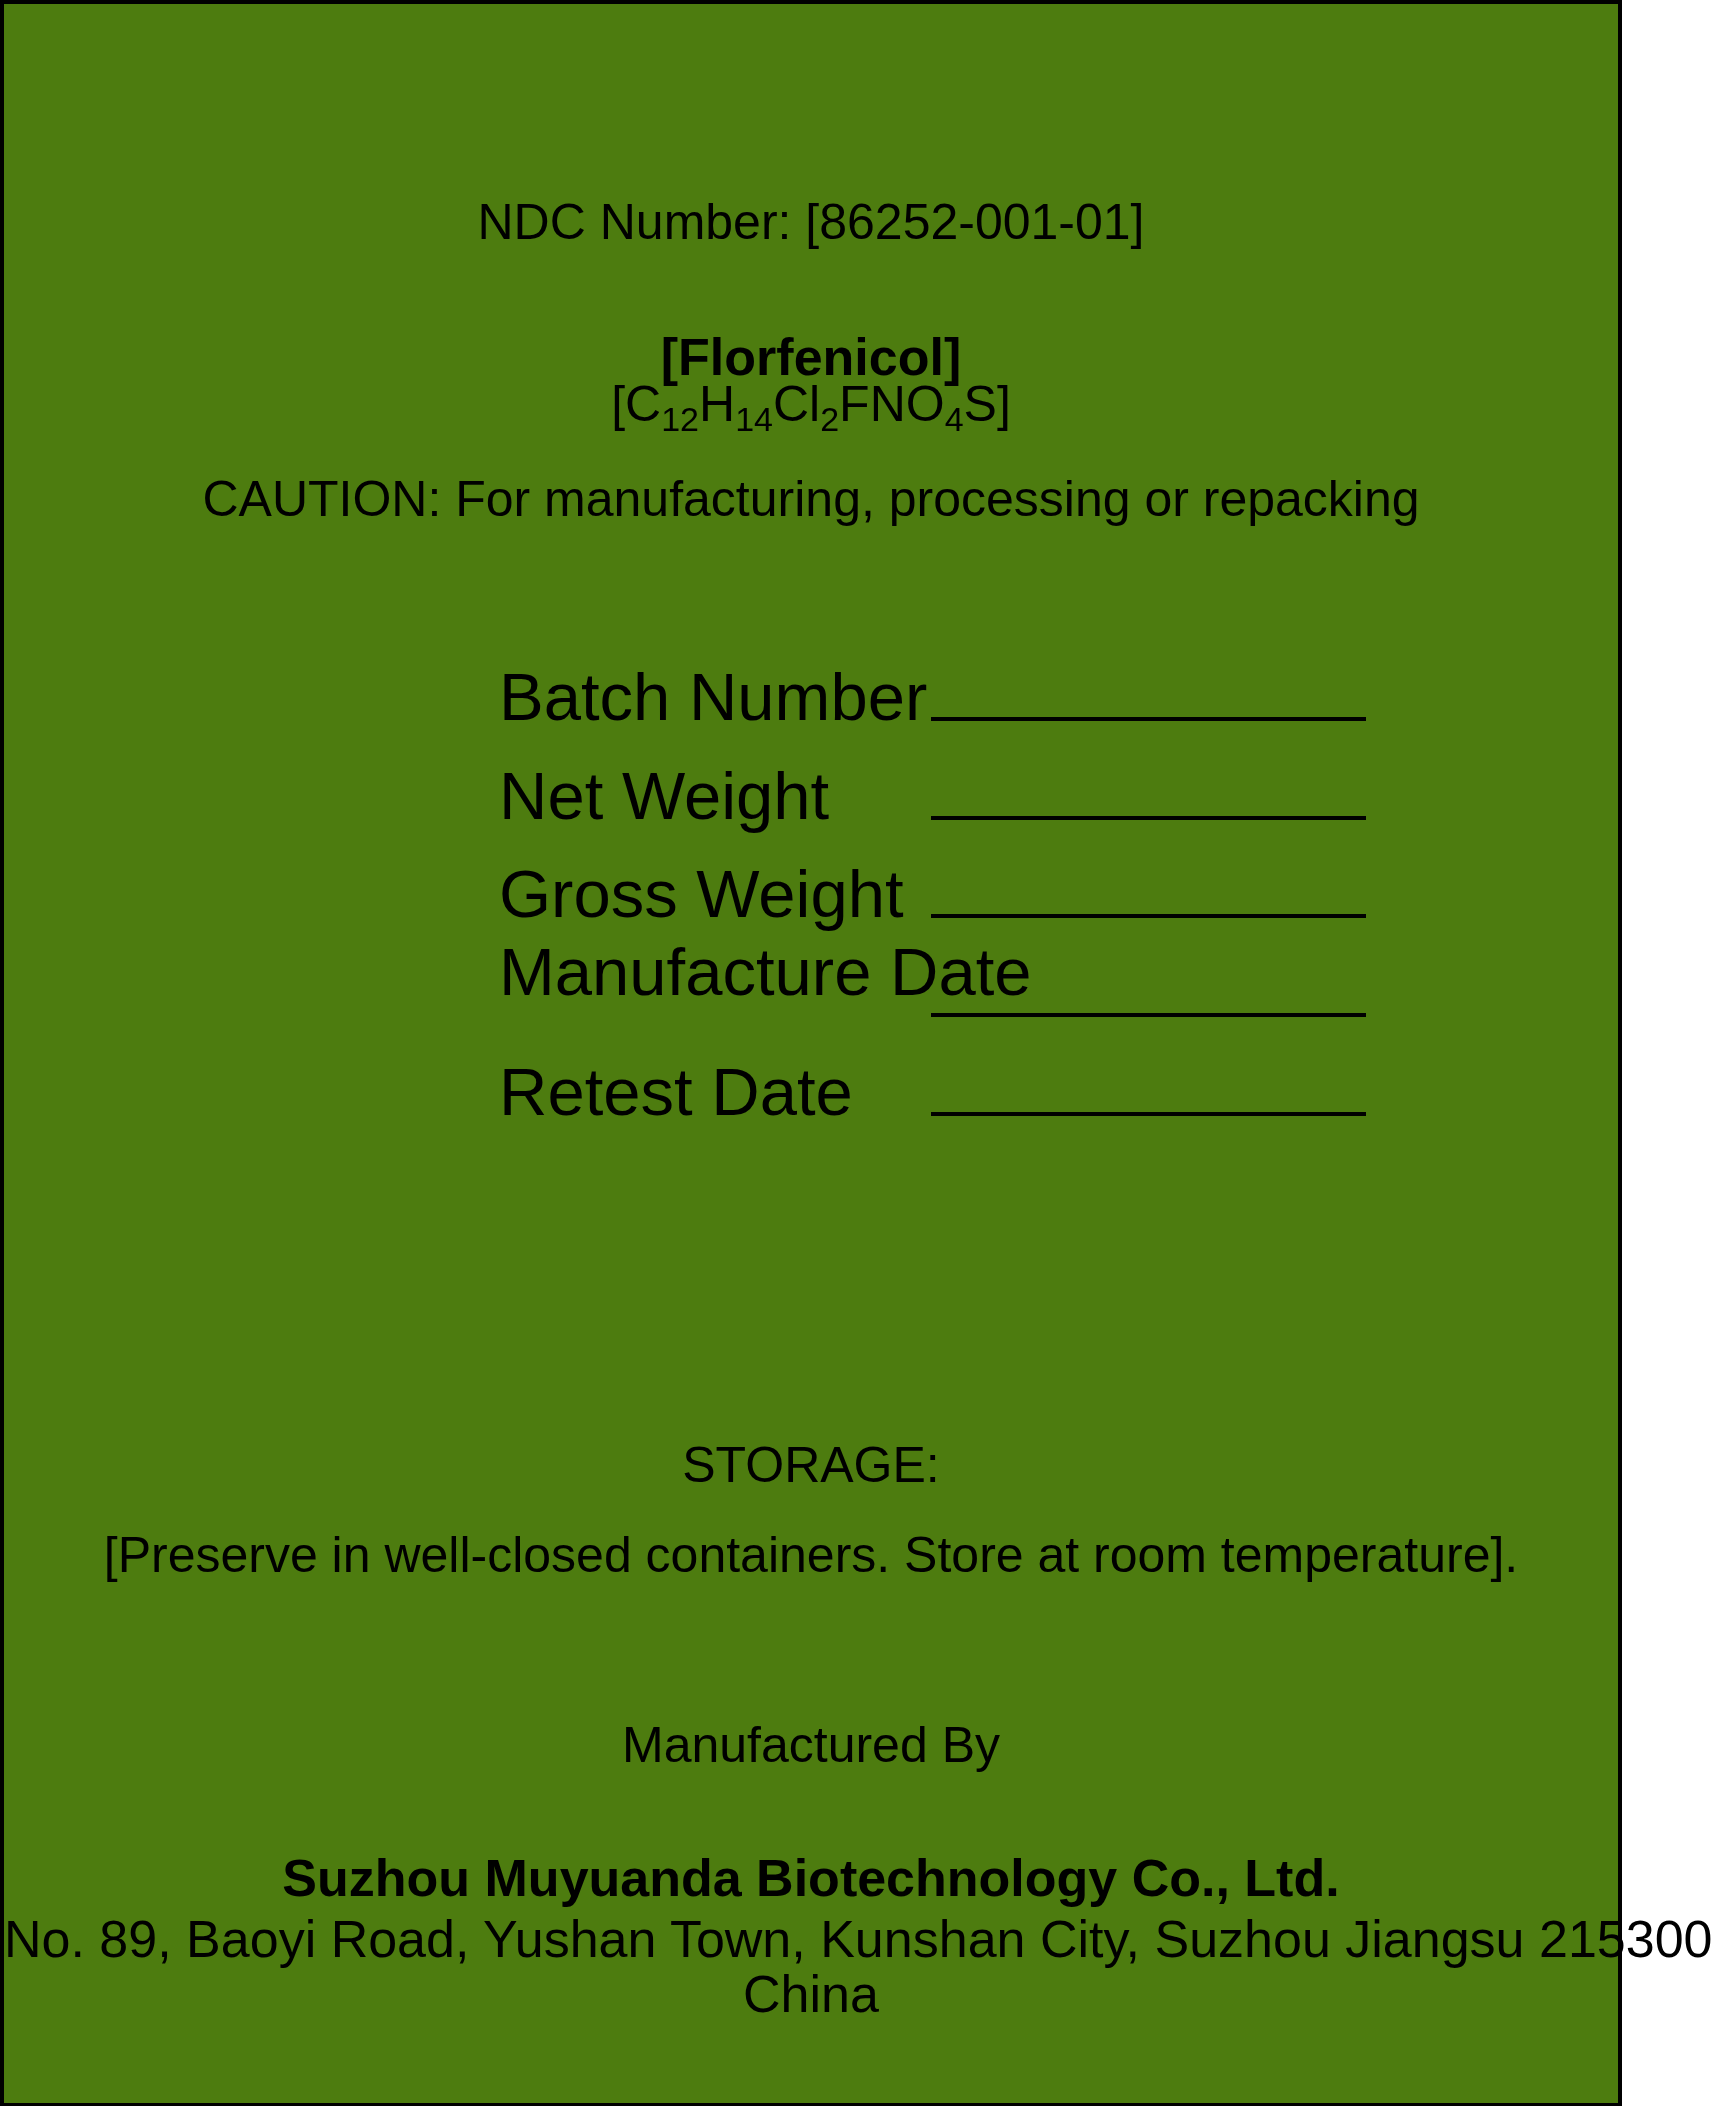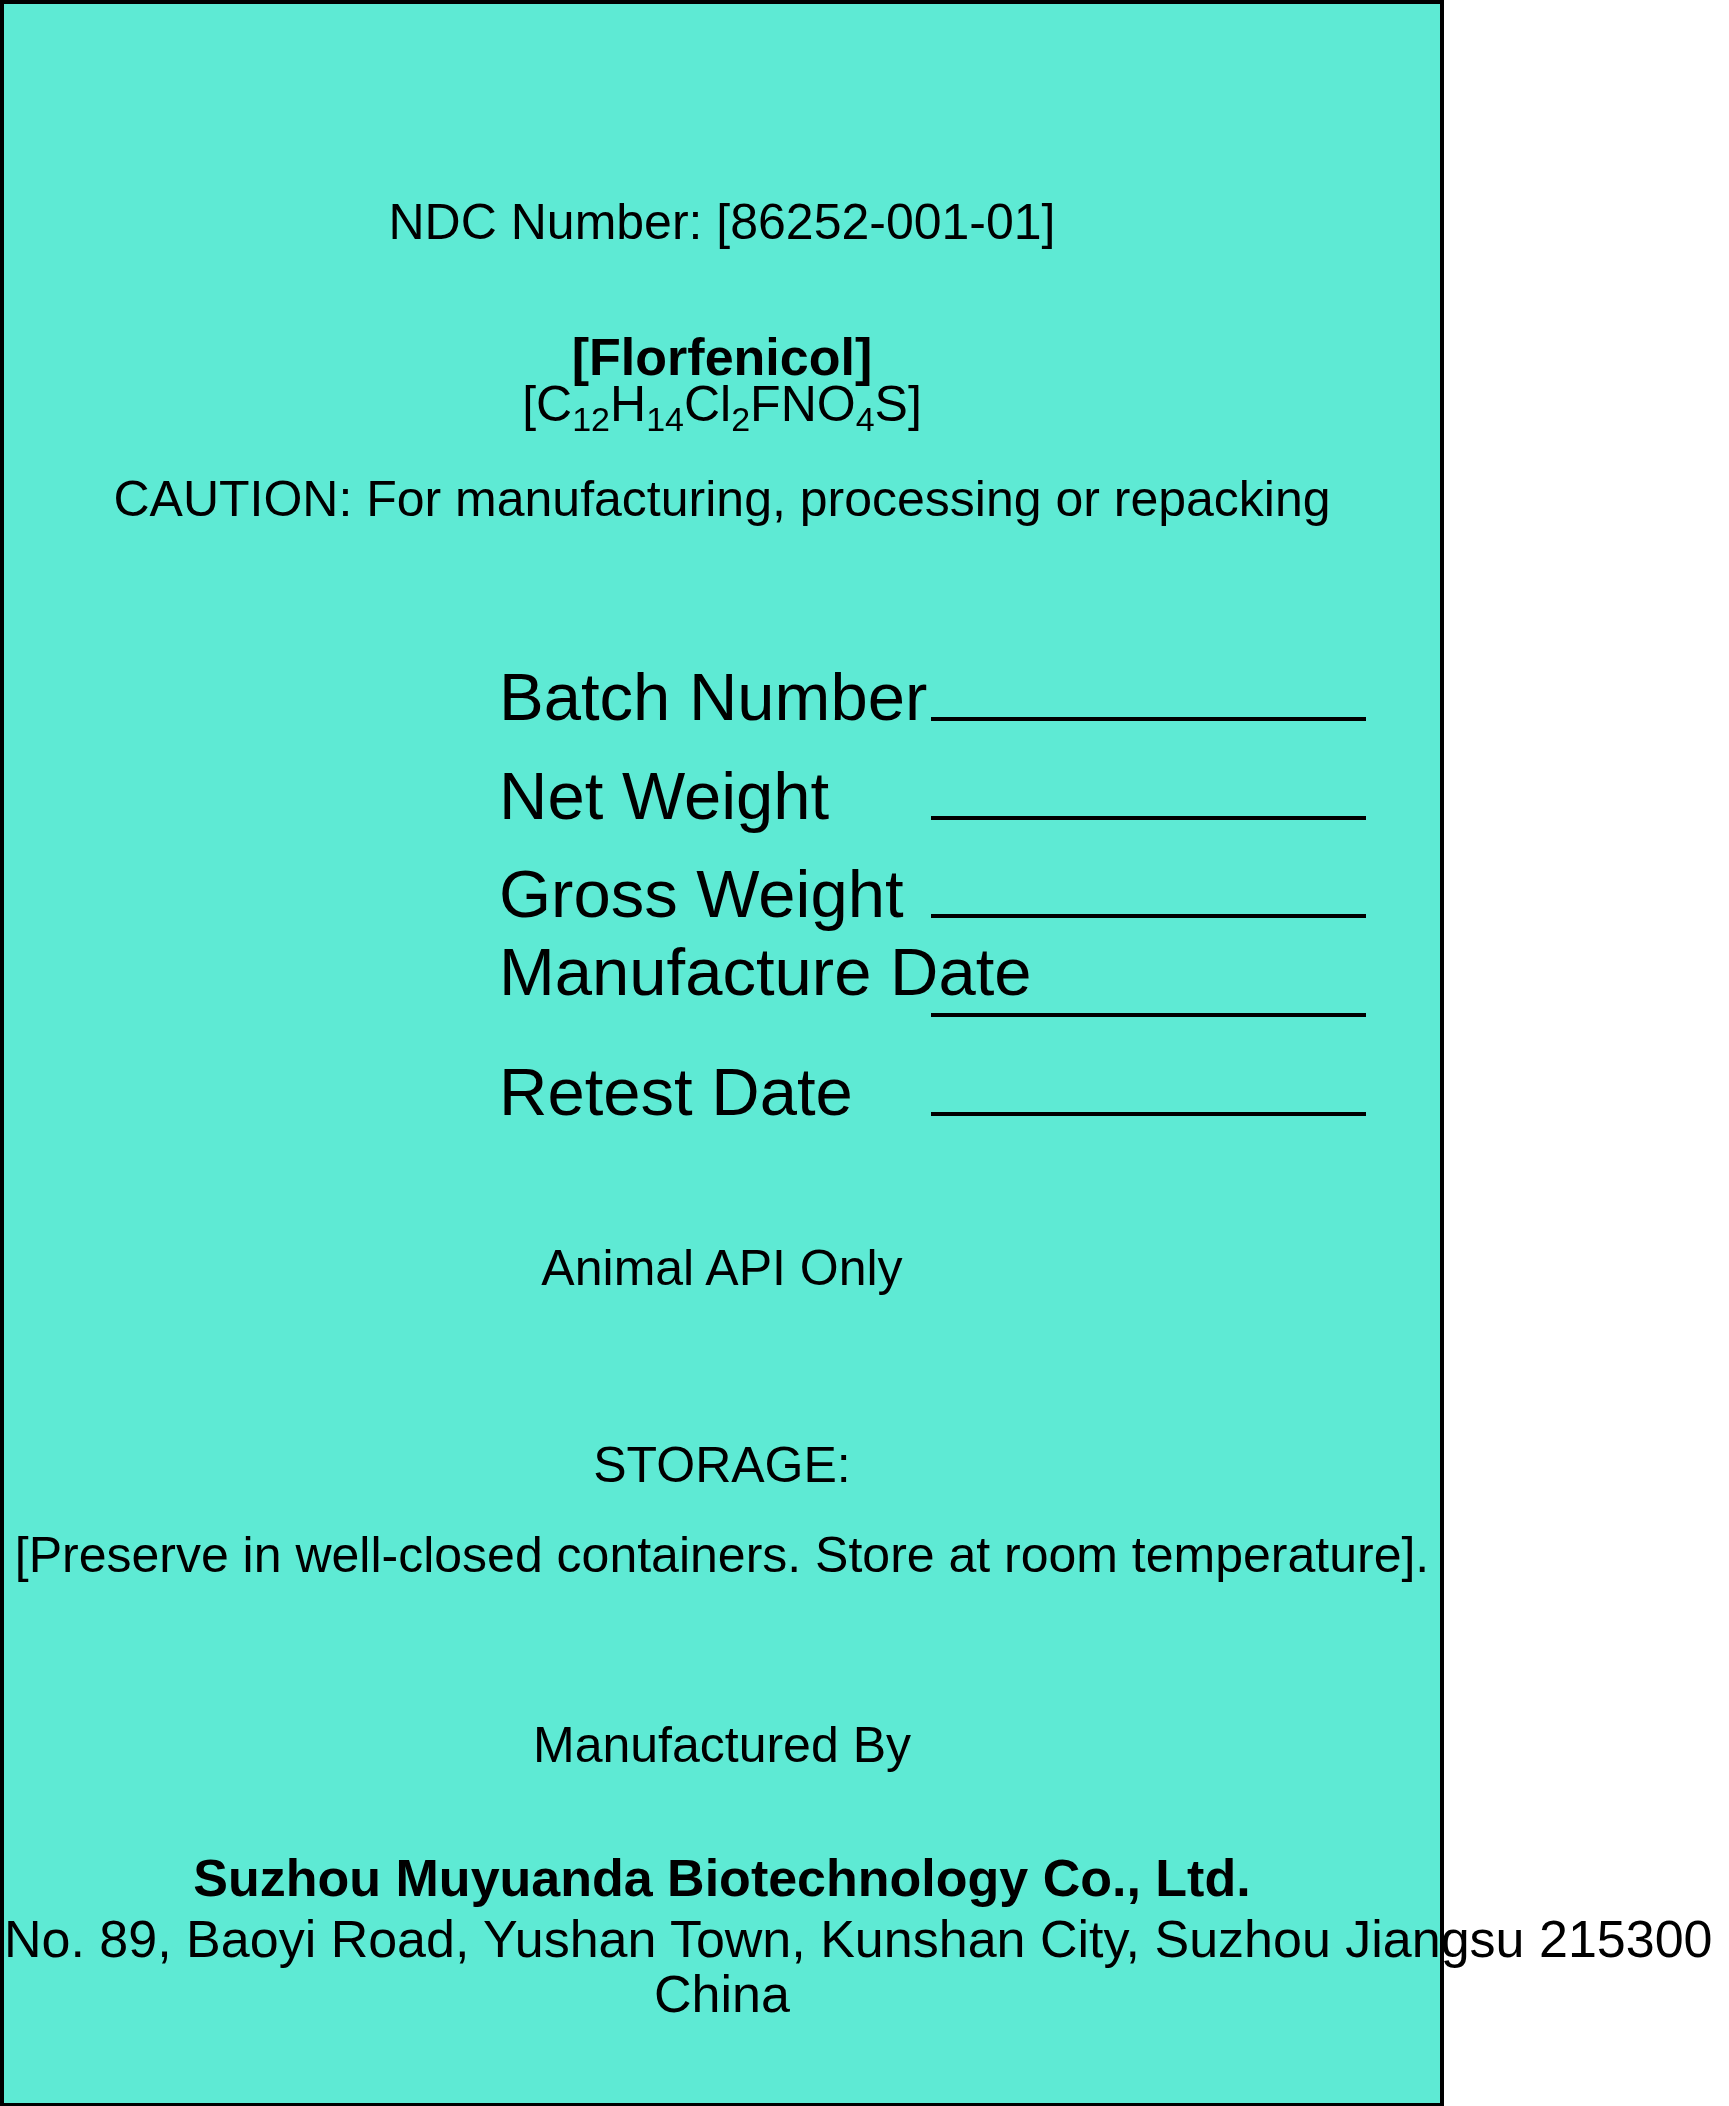--- a/index.html
+++ b/index.html
@@ -1,20 +1,20 @@
 <!DOCTYPE html>
 <html style="font-size:14.3px"><head>
 <meta charset="utf-8">
 <style>
   html,body{margin:0;padding:0;background:#ffffff;}
   .page{
     position:relative;
-    width:1444px;height:2107px;
+    width:1622px;height:2107px;
     box-sizing:border-box;
-    background:#5eead4;
+    background:#4d7c0f;
     border:4.5px solid #000000;
     font-family:"Liberation Sans", sans-serif;
     color:#000000;
   }
   .cline{
     position:absolute;left:0;width:100%;
     text-align:center;
     font-size:50px;line-height:1;
     white-space:nowrap;
   }
@@ -51,21 +51,20 @@
 
   <div class="flabel" style="top:856px">Gross Weight</div>
   <div class="fline" style="top:910px"></div>
 
   <div class="flabel" style="top:934px">Manufacture Date</div>
   <div class="fline" style="top:1009px"></div>
 
   <div class="flabel" style="top:1054px">Retest Date</div>
   <div class="fline" style="top:1108px"></div>
 
-  <div class="cline" style="top:1239px">Animal API Only</div>
 
   <div class="cline" style="top:1436px">STORAGE:</div>
 
   <div class="cline" style="top:1526px">[Preserve in well-closed containers. Store at room temperature].</div>
 
   <div class="cline" style="top:1716px">Manufactured By</div>
 
   <div class="cline b fs58" style="top:1812px">Suzhou Muyuanda Biotechnology Co., Ltd.</div>
 
   <div class="cline fs58" style="top:1909px">No. 89, Baoyi Road, Yushan Town, Kunshan City, Suzhou Jiangsu 215300</div>

